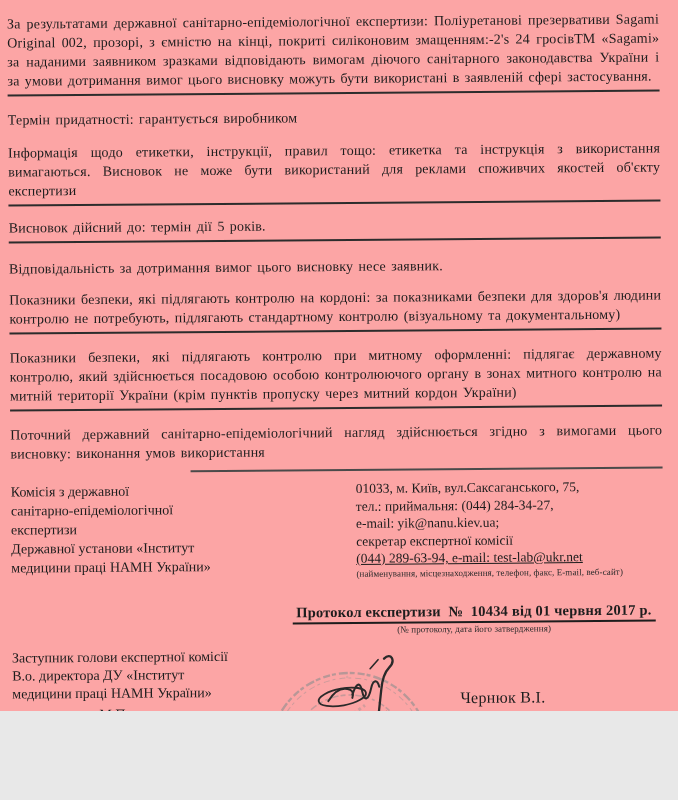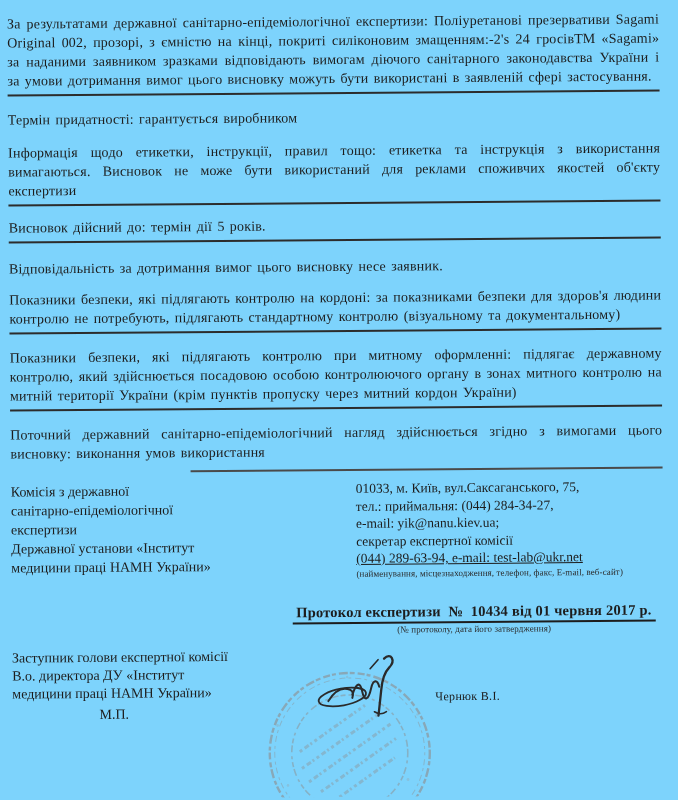--- a/index.html
+++ b/index.html
@@ -1,20 +1,20 @@
 <!DOCTYPE html>
 <html lang="uk"><head>
 <meta charset="utf-8">
 <style>
   html,body{margin:0;padding:0;background:#e8e8e8;}
   .sheet{
     position:relative;
-    width:678px;height:800px;
+    width:678px;height:711px;
     margin:0 auto;
-    background:#7dd3fc;
+    background:#fca5a5;
     overflow:hidden;
     font-family:"Liberation Serif","DejaVu Serif",serif;
     color:#1d1d1d;
   }
   .content{
     position:absolute;
     left:0;top:0;width:678px;height:800px;
     padding:12px 16px 0 10px;
     box-sizing:border-box;
     transform:rotate(-0.45deg);
@@ -91,22 +91,22 @@
   .signatory-title{
     font-size:14px;
     line-height:18px;
   }
   .mp{
     font-size:14px;
     margin:4px 0 0 87px;
   }
   .signer-name{
     position:absolute;
-    left:423px;top:43px;
-    font-size:12px;
+    left:448px;top:43px;
+    font-size:16px;
     letter-spacing:.3px;
   }
   .stamp{
     position:absolute;
     left:245px;top:18px;
     opacity:.62;
   }
   .signature{
     position:absolute;
     left:292px;top:2px;

